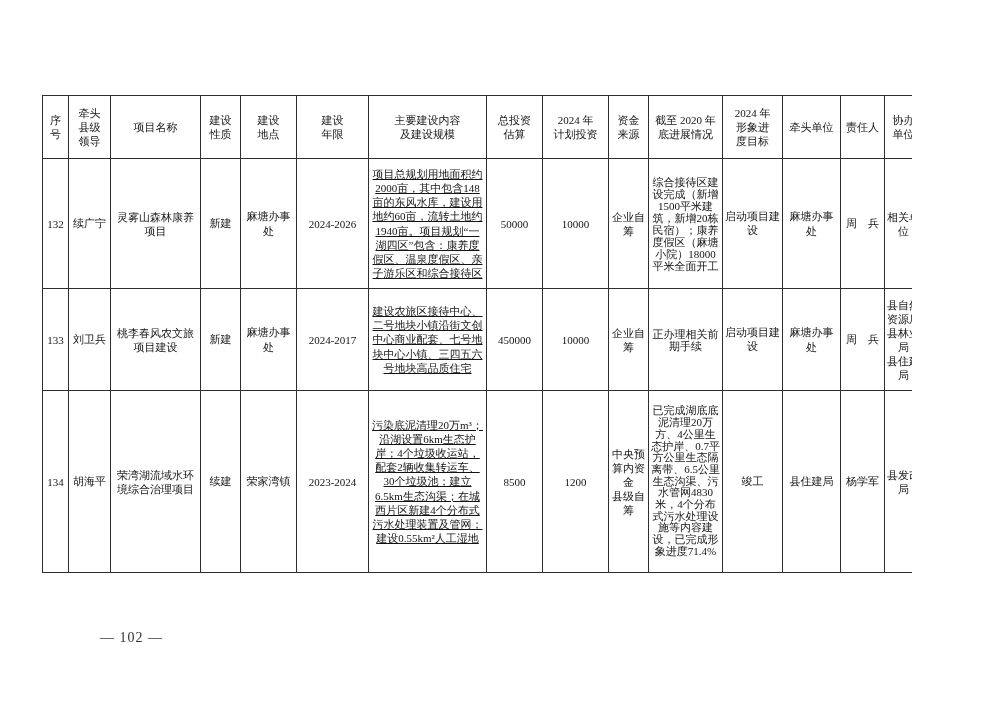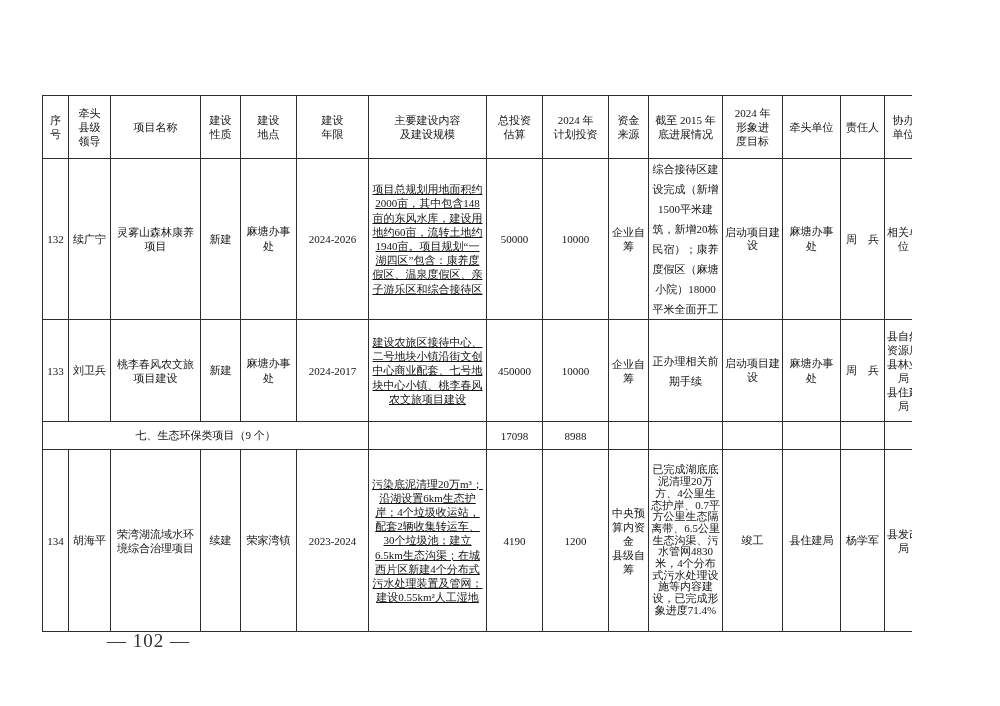--- a/index.html
+++ b/index.html
@@ -30,37 +30,37 @@
   th.hd{
     font-size:12px;
     font-weight:bold;
     white-space:pre-line;
     line-height:14px;
     padding:0 1px;
   }
   .c-pre{white-space:pre-line;line-height:14px;}
   .c-name{text-align:left;padding:0 5px;font-size:11px;line-height:14px;}
   .c-content{text-align:justify;padding:2px 5px;font-size:11.5px;line-height:14.2px;text-decoration:underline;}
-  .c-progress{text-align:justify;padding:1px 7px;font-size:10.5px;line-height:20px;margin-top:32px;}
+  .c-progress{text-align:justify;padding:1px 7px;font-size:10.5px;line-height:12px;margin-top:32px;}
   .c-progress-sm{text-align:justify;padding:1px 6px;font-size:10px;line-height:11.7px;}
   .c-num{font-size:12px;}
   .c-target{font-size:11px;line-height:13.5px;padding:0 5px;}
   .c-unit{padding:0 1px;font-size:10.5px;}
   .section-label{
     text-align:left;
     font-weight:bold;
     font-size:12.5px;
     padding-left:6px;
   }
   .footer{
     position:absolute;
     left:100px;top:630px;
     width:90px;
-    text-align:right;
-    font-size:19px;
+    text-align:left;
+    font-size:14px;
     color:#333;
     letter-spacing:1px;
   }
 </style>
 </head>
 <body>
 
 <div class="page">
 
   <table class="doc">
@@ -97,21 +97,21 @@
       <th class="hd">建设
 年限</th>
       <th class="hd">主要建设内容
 及建设规模</th>
       <th class="hd">总投资
 估算</th>
       <th class="hd">2024 年
 计划投资</th>
       <th class="hd">资金
 来源</th>
-      <th class="hd">截至 2015 年
+      <th class="hd">截至 2020 年
 底进展情况</th>
       <th class="hd">2024 年
 形象进
 度目标</th>
       <th class="hd">牵头单位</th>
       <th class="hd">责任人</th>
       <th class="hd">协办
 单位</th>
       <th class="hd">备注</th>
     </tr>
@@ -135,57 +135,44 @@
       <td></td>
     </tr>
 
     <tr style="height:102px">
       <td class="c-num">133</td>
       <td>刘卫兵</td>
       <td class="c-name">桃李春风农文旅项目建设</td>
       <td>新建</td>
       <td class="c-unit">麻塘办事处</td>
       <td class="c-num">2024-2017</td>
-      <td class="c-content">建设农旅区接待中心、二号地块小镇沿街文创中心商业配套、七号地块中心小镇、桃李春风农文旅项目建设</td>
+      <td class="c-content">建设农旅区接待中心、二号地块小镇沿街文创中心商业配套、七号地块中心小镇、三四五六号地块高品质住宅</td>
       <td class="c-num">450000</td>
       <td class="c-num">10000</td>
       <td class="c-pre">企业自筹</td>
       <td class="c-progress">正办理相关前期手续</td>
       <td class="c-target">启动项目建设</td>
       <td class="c-unit">麻塘办事处</td>
       <td>周　兵</td>
       <td class="c-pre">县自然资源局
 县林业局
 县住建局</td>
       <td></td>
     </tr>
 
-    <tr style="height:28px">
-      <td class="section-label" colspan="6">七、生态环保类项目（9 个）</td>
-      <td></td>
-      <td class="c-num">17098</td>
-      <td class="c-num">8988</td>
-      <td></td>
-      <td></td>
-      <td></td>
-      <td></td>
-      <td></td>
-      <td></td>
-      <td></td>
-    </tr>
 
     <tr style="height:182px">
       <td class="c-num">134</td>
       <td>胡海平</td>
       <td class="c-name">荣湾湖流域水环境综合治理项目</td>
       <td>续建</td>
       <td class="c-unit">荣家湾镇</td>
       <td class="c-num">2023-2024</td>
       <td class="c-content">污染底泥清理20万m³；沿湖设置6km生态护岸；4个垃圾收运站，配套2辆收集转运车、30个垃圾池；建立6.5km生态沟渠；在城西片区新建4个分布式污水处理装置及管网；建设0.55km²人工湿地</td>
-      <td class="c-num">4190</td>
+      <td class="c-num">8500</td>
       <td class="c-num">1200</td>
       <td class="c-pre">中央预算内资金
 县级自筹</td>
       <td class="c-progress-sm">已完成湖底底泥清理20万方、4公里生态护岸、0.7平方公里生态隔离带、6.5公里生态沟渠、污水管网4830米，4个分布式污水处理设施等内容建设，已完成形象进度71.4%</td>
       <td class="c-target">竣工</td>
       <td class="c-unit">县住建局</td>
       <td>杨学军</td>
       <td class="c-pre">县发改局</td>
       <td></td>
     </tr>

